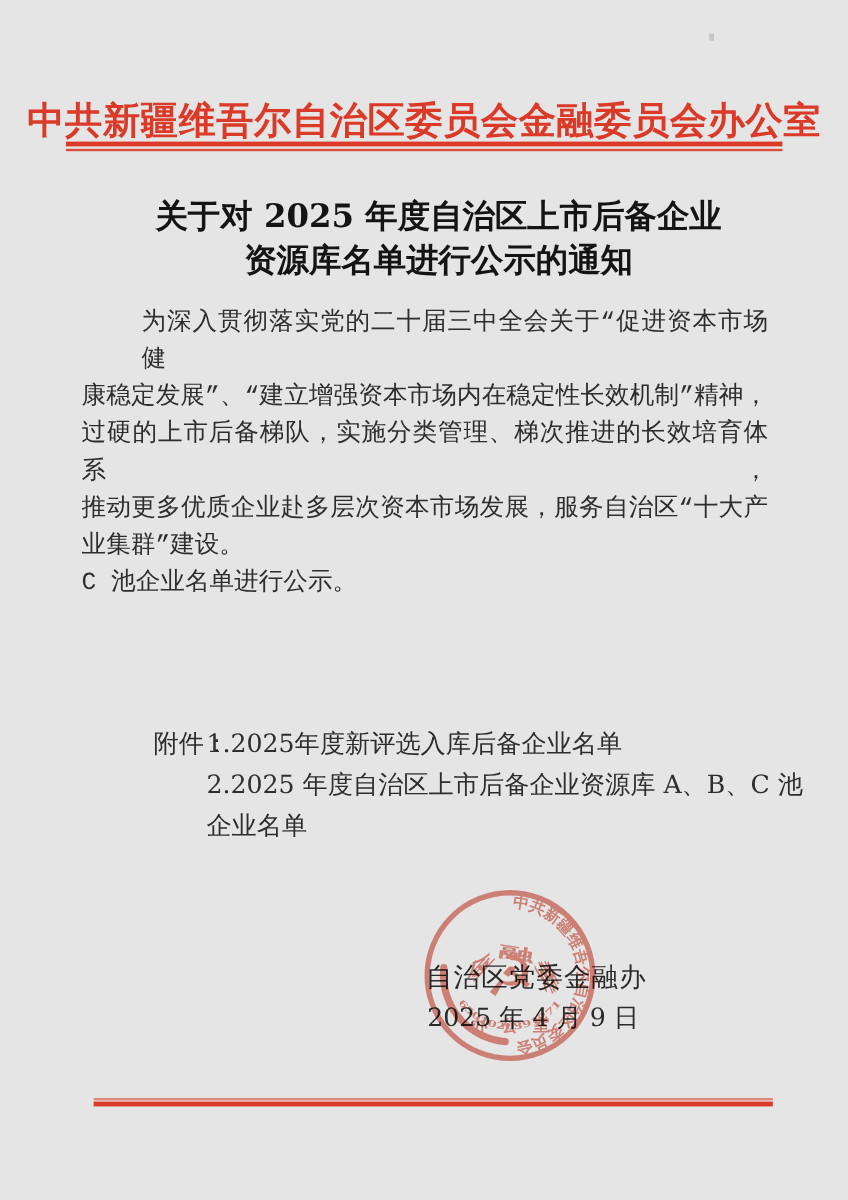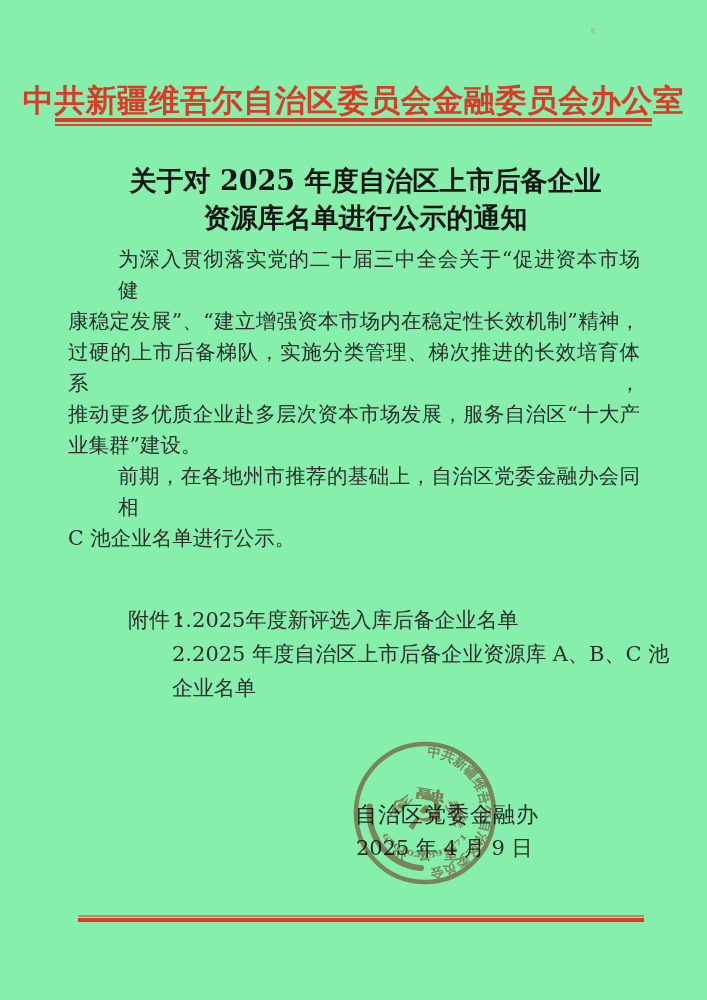--- a/index.html
+++ b/index.html
@@ -1,19 +1,19 @@
 <!DOCTYPE html>
 <html style="--accent-red: #dc3a28; --seal-red: #d0442f; --body-text-color: #2d2d2d;"><head>
 <meta charset="utf-8">
 <style>
   html,body{margin:0;padding:0;background:#ffffff;}
   .page{
     position:relative;
     width:707px;height:1000px;
-    background:#86efac;
+    background:#e5e5e5;
     overflow:hidden;
     font-family:"DejaVu Serif","Liberation Serif",serif;
   }
   .artifact-dot{
     position:absolute;left:591px;top:28px;width:4px;height:6px;
     background:#a7abb0;opacity:.55;
   }
   .org-header{
     position:absolute;left:0;top:80px;width:707px;
     text-align:center;
@@ -25,22 +25,22 @@
   .rule-top{position:absolute;left:55px;top:118px;width:597px;}
   .rule-top .rule-thick{height:4px;background:var(--accent-red);}
   .rule-top .rule-thin{height:1.5px;background:var(--accent-red);margin-top:2px;opacity:.9;}
   .doc-title{
     position:absolute;left:0;top:150px;width:707px;margin:12px;
     text-align:center;color:#141414;
     font-size:27px;font-weight:700;line-height:37px;
   }
   .doc-title .t-line{display:block;white-space:nowrap;}
   .body-text{
-    position:absolute;left:68px;top:244px;width:572px;
-    font-size:20.5px;line-height:31px;color:#2d2d2d;
+    position:absolute;left:68px;top:254px;width:572px;
+    font-size:20.5px;line-height:31px;color:#2d2d2d;font-family:Liberation Mono, monospace;
   }
   .b-line{white-space:nowrap;}
   .b-line.fill{
     white-space:normal;
     text-align:justify;
     text-align-last:justify;
     text-justify:inter-character;
   }
   .b-line.indent{padding-left:50px;}
   .attachments{
@@ -87,21 +87,20 @@
     <span class="t-line">关于对 2025 年度自治区上市后备企业</span>
     <span class="t-line">资源库名单进行公示的通知</span>
   </h1>
 
   <div class="body-text">
     <div class="b-line fill indent">为深入贯彻落实党的二十届三中全会关于“促进资本市场健</div>
     <div class="b-line fill">康稳定发展”、“建立增强资本市场内在稳定性长效机制”精神，</div>
     <div class="b-line fill">过硬的上市后备梯队，实施分类管理、梯次推进的长效培育体系，</div>
     <div class="b-line fill">推动更多优质企业赴多层次资本市场发展，服务自治区“十大产</div>
     <div class="b-line">业集群”建设。</div>
-    <div class="b-line fill indent">前期，在各地州市推荐的基础上，自治区党委金融办会同相</div>
     <div class="b-line">C 池企业名单进行公示。</div>
   </div>
 
   <div class="attachments">
     <span class="att-label">附件：</span>
     <span class="att-item r1">1.2025年度新评选入库后备企业名单</span>
     <span class="att-item r2">2.2025 年度自治区上市后备企业资源库 A、B、C 池</span>
     <span class="att-item r3">企业名单</span>
   </div>
 

